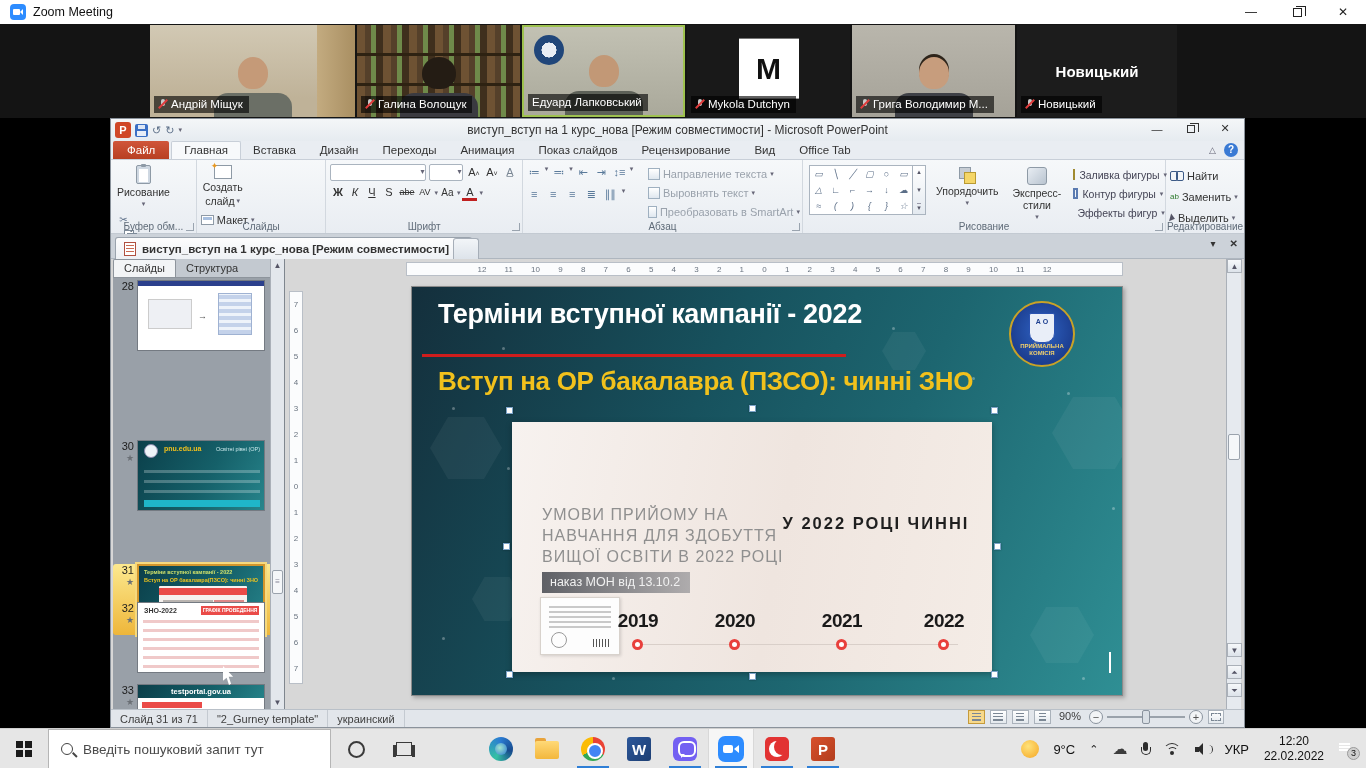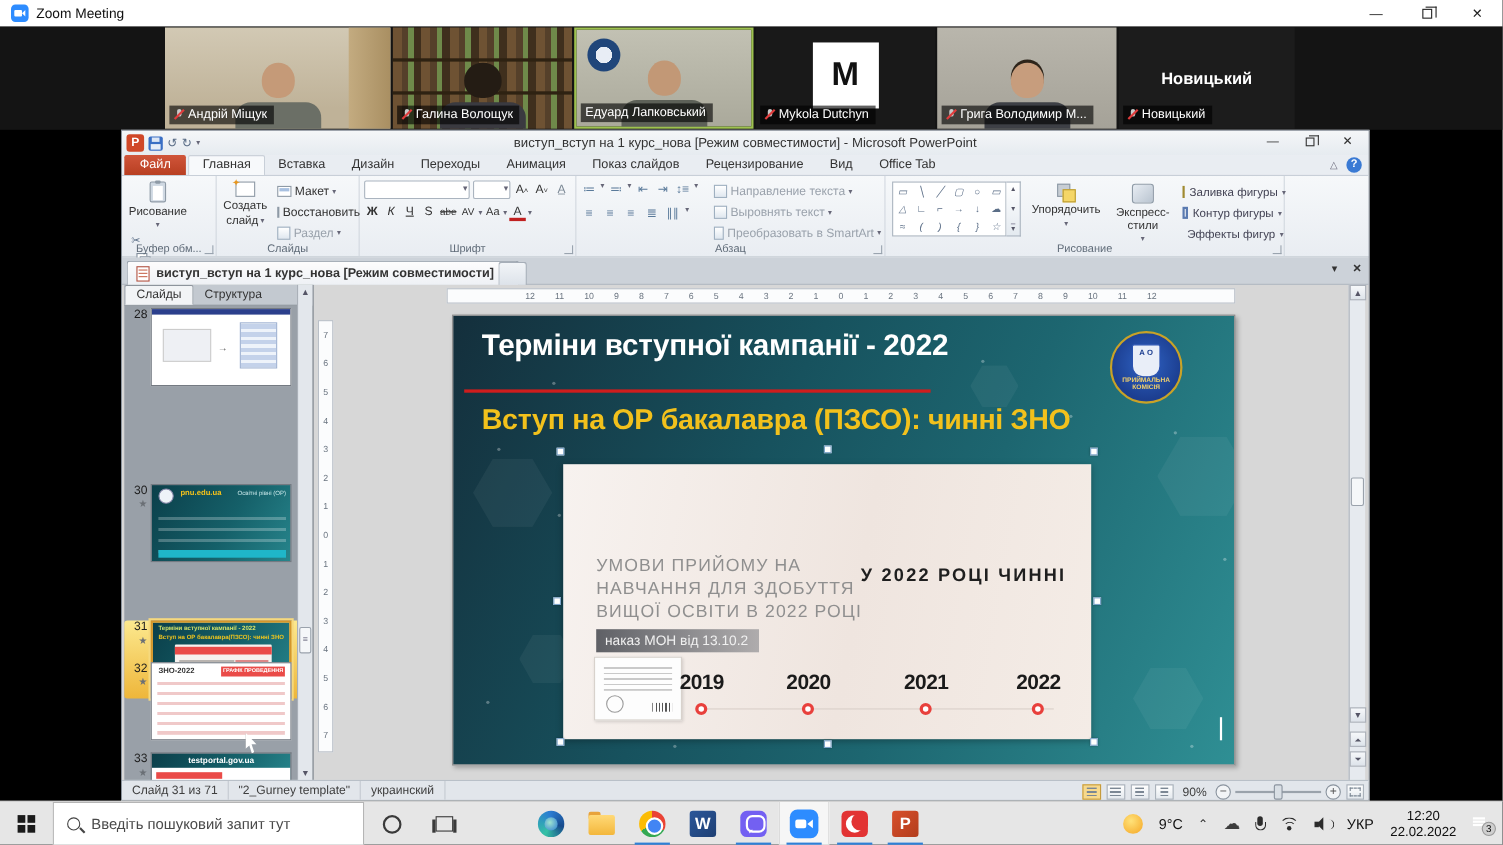--- a/index.html
+++ b/index.html
@@ -184,21 +184,21 @@
   .text-caret { position:absolute; left:697px; top:365px; width:2px; height:21px; background:#fff; }
 
   
   .rscroll { position:absolute; right:3px; top:0; width:15px; height:452px; background:#e6eaef; border-left:1px solid #aab0b8; font-size:8px; color:#556; }
   .rs-btn { position:absolute; left:0; width:15px; height:14px; text-align:center; line-height:14px; background:linear-gradient(#f6f8fa,#dde3ea); border:1px solid #aab0b8; }
   .rs-thumb { position:absolute; left:1px; top:175px; width:12px; height:26px; background:#f5f7f9; border:1px solid #9aa2ac; border-radius:2px; }
 
   
   .statusbar { position:absolute; left:0; bottom:0; width:100%; height:18px; background:#e2e6eb; border-top:1px solid #b9c0c8; display:flex; align-items:center; font-size:11px; color:#3e3e3e; }
   .sb-item { padding:0 9px; border-right:1px solid #c4cad1; height:100%; display:flex; align-items:center; white-space:nowrap; }
-  .sb-right { margin-left:auto; display:flex; align-items:flex-end; gap:5px; padding-right:4px; height:100%; }
+  .sb-right { margin-left:auto; display:flex; align-items:flex-start; gap:5px; padding-right:20px; height:100%; }
   .viewbtn { width:17px; height:14px; border:1px solid #aab2bb; background:linear-gradient(#fff,#e4e9ee); display:flex; align-items:center; justify-content:center; }
   .viewbtn.sel { background:#f7d98c; border-color:#c59b3c; }
   .vb-g { width:9px; height:8px; background:repeating-linear-gradient(0deg,#7b8794 0 1.5px,transparent 1.5px 3.5px); }
   .zoomslider { display:flex; align-items:center; gap:4px; }
   .zs-circle { width:14px; height:14px; border-radius:50%; border:1px solid #8a939e; background:#f2f4f6; text-align:center; line-height:12px; font-size:11px; color:#555; }
   .zs-track { width:78px; height:2px; background:#9aa2ab; position:relative; }
   .zs-thumb { position:absolute; left:45%; top:-6px; width:8px; height:14px; background:#d9dfe5; border:1px solid #8a939e; border-radius:2px; }
   .fitbtn { width:16px; height:14px; border:1px solid #aab2bb; background:linear-gradient(#fff,#e4e9ee); position:relative; }
   .fitbtn::before { content:""; position:absolute; inset:2px; border:1px dashed #7b8794; }
 
@@ -544,20 +544,39 @@
               <span class="ic-effect"></span>
               <span>Эффекты фигур</span>
               <span class="dd">▾</span>
             </span>
         </span>
       </div>
       <span class="glabel">Рисование</span>
       <span class="launcher"></span>
     </div>
 
+    <div class="rgroup" style="width:78px; border-right:none;">
+      <span class="mini-col" style="width:72px; gap:4px; margin-top:2px;">
+        <span class="smallrow">
+            <span class="binoc"></span>
+            <span>Найти</span>
+          </span>
+        <span class="smallrow">
+            <span class="ab-ic">ab</span>
+            <span>Заменить</span>
+            <span class="dd">▾</span>
+          </span>
+        <span class="smallrow">
+            <span class="sel-arrow"></span>
+            <span>Выделить</span>
+            <span class="dd">▾</span>
+          </span>
+      </span>
+      <span class="glabel">Редактирование</span>
+    </div>
   </div>
 
   <div class="doc-tabrow">
     <div class="doc-tab">
       <span class="doc-ic"></span>
       <span class="doc-tab-title">виступ_вступ на 1 курс_нова [Режим совместимости]</span>
       <span class="tab-x">✕</span>
     </div>
     <span class="newtab-stub"></span>
     <span class="doc-right">

